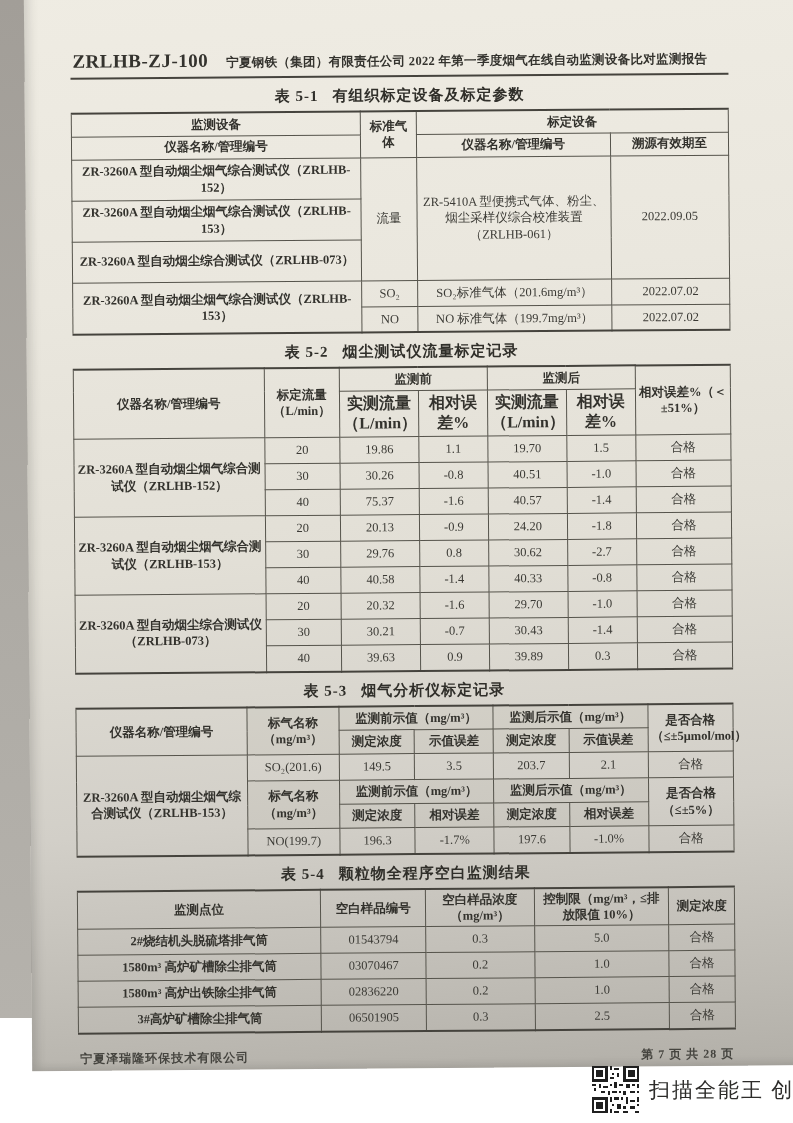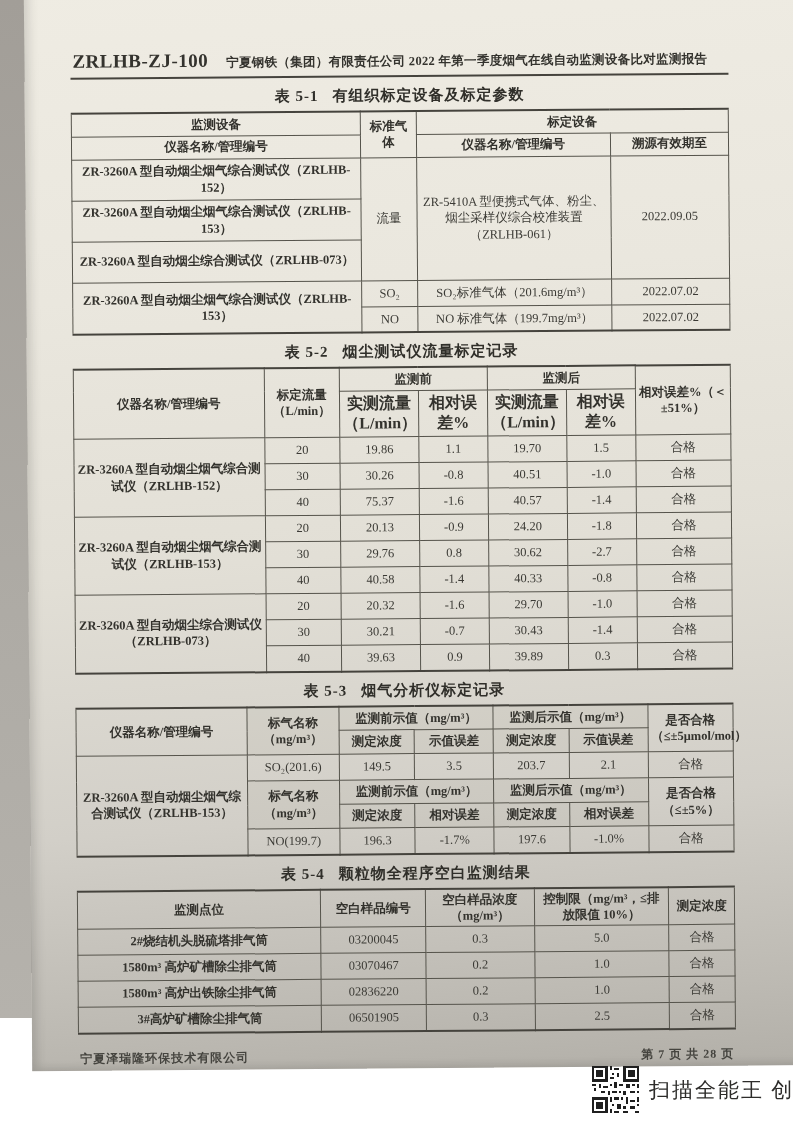--- a/index.html
+++ b/index.html
@@ -286,21 +286,21 @@
       <tbody>
           <tr class="hrow">
         <th>监测点位</th>
         <th>空白样品编号</th>
         <th>空白样品浓度（mg/m³）</th>
         <th>控制限（mg/m³，≤排放限值 10%）</th>
         <th>测定浓度</th>
       </tr>
       <tr class="drow">
         <td class="point">2#烧结机头脱硫塔排气筒</td>
-        <td>03200045</td>
+        <td>01543794</td>
         <td>0.3</td>
         <td>5.0</td>
         <td>合格</td>
       </tr>
       <tr class="drow">
         <td class="point">1580m³ 高炉矿槽除尘排气筒</td>
         <td>03070467</td>
         <td>0.2</td>
         <td>1.0</td>
         <td>合格</td>

